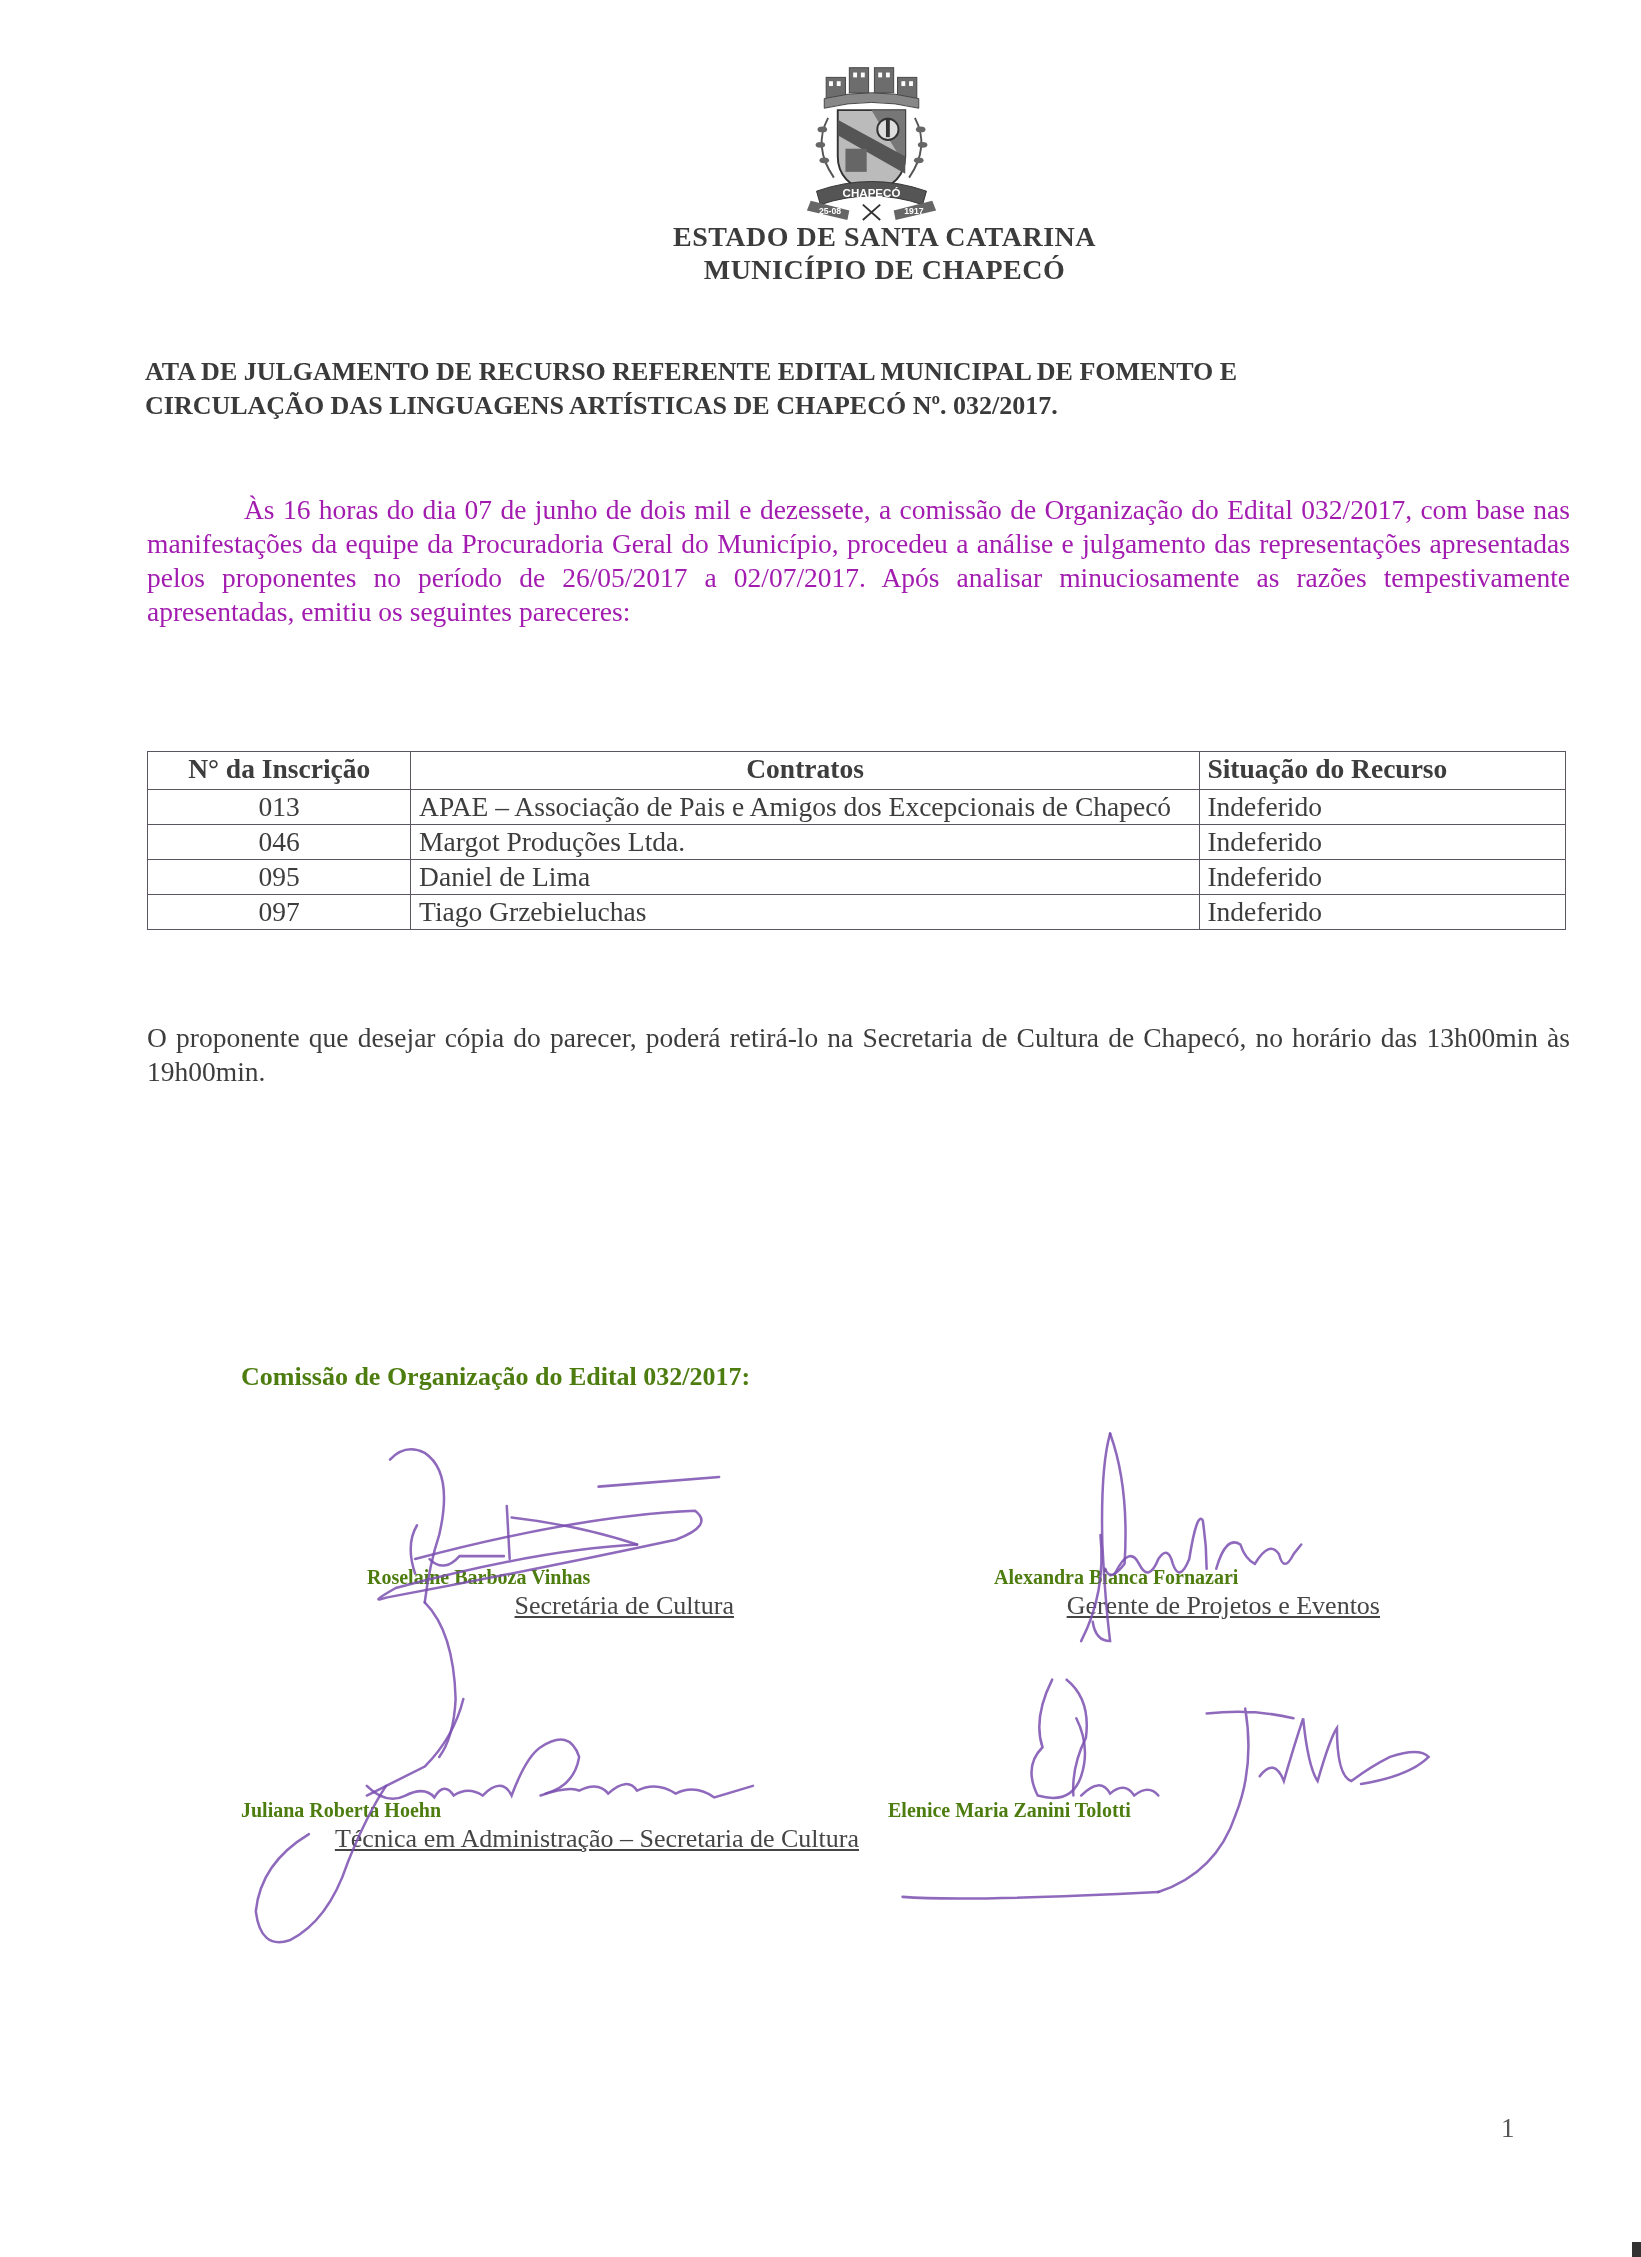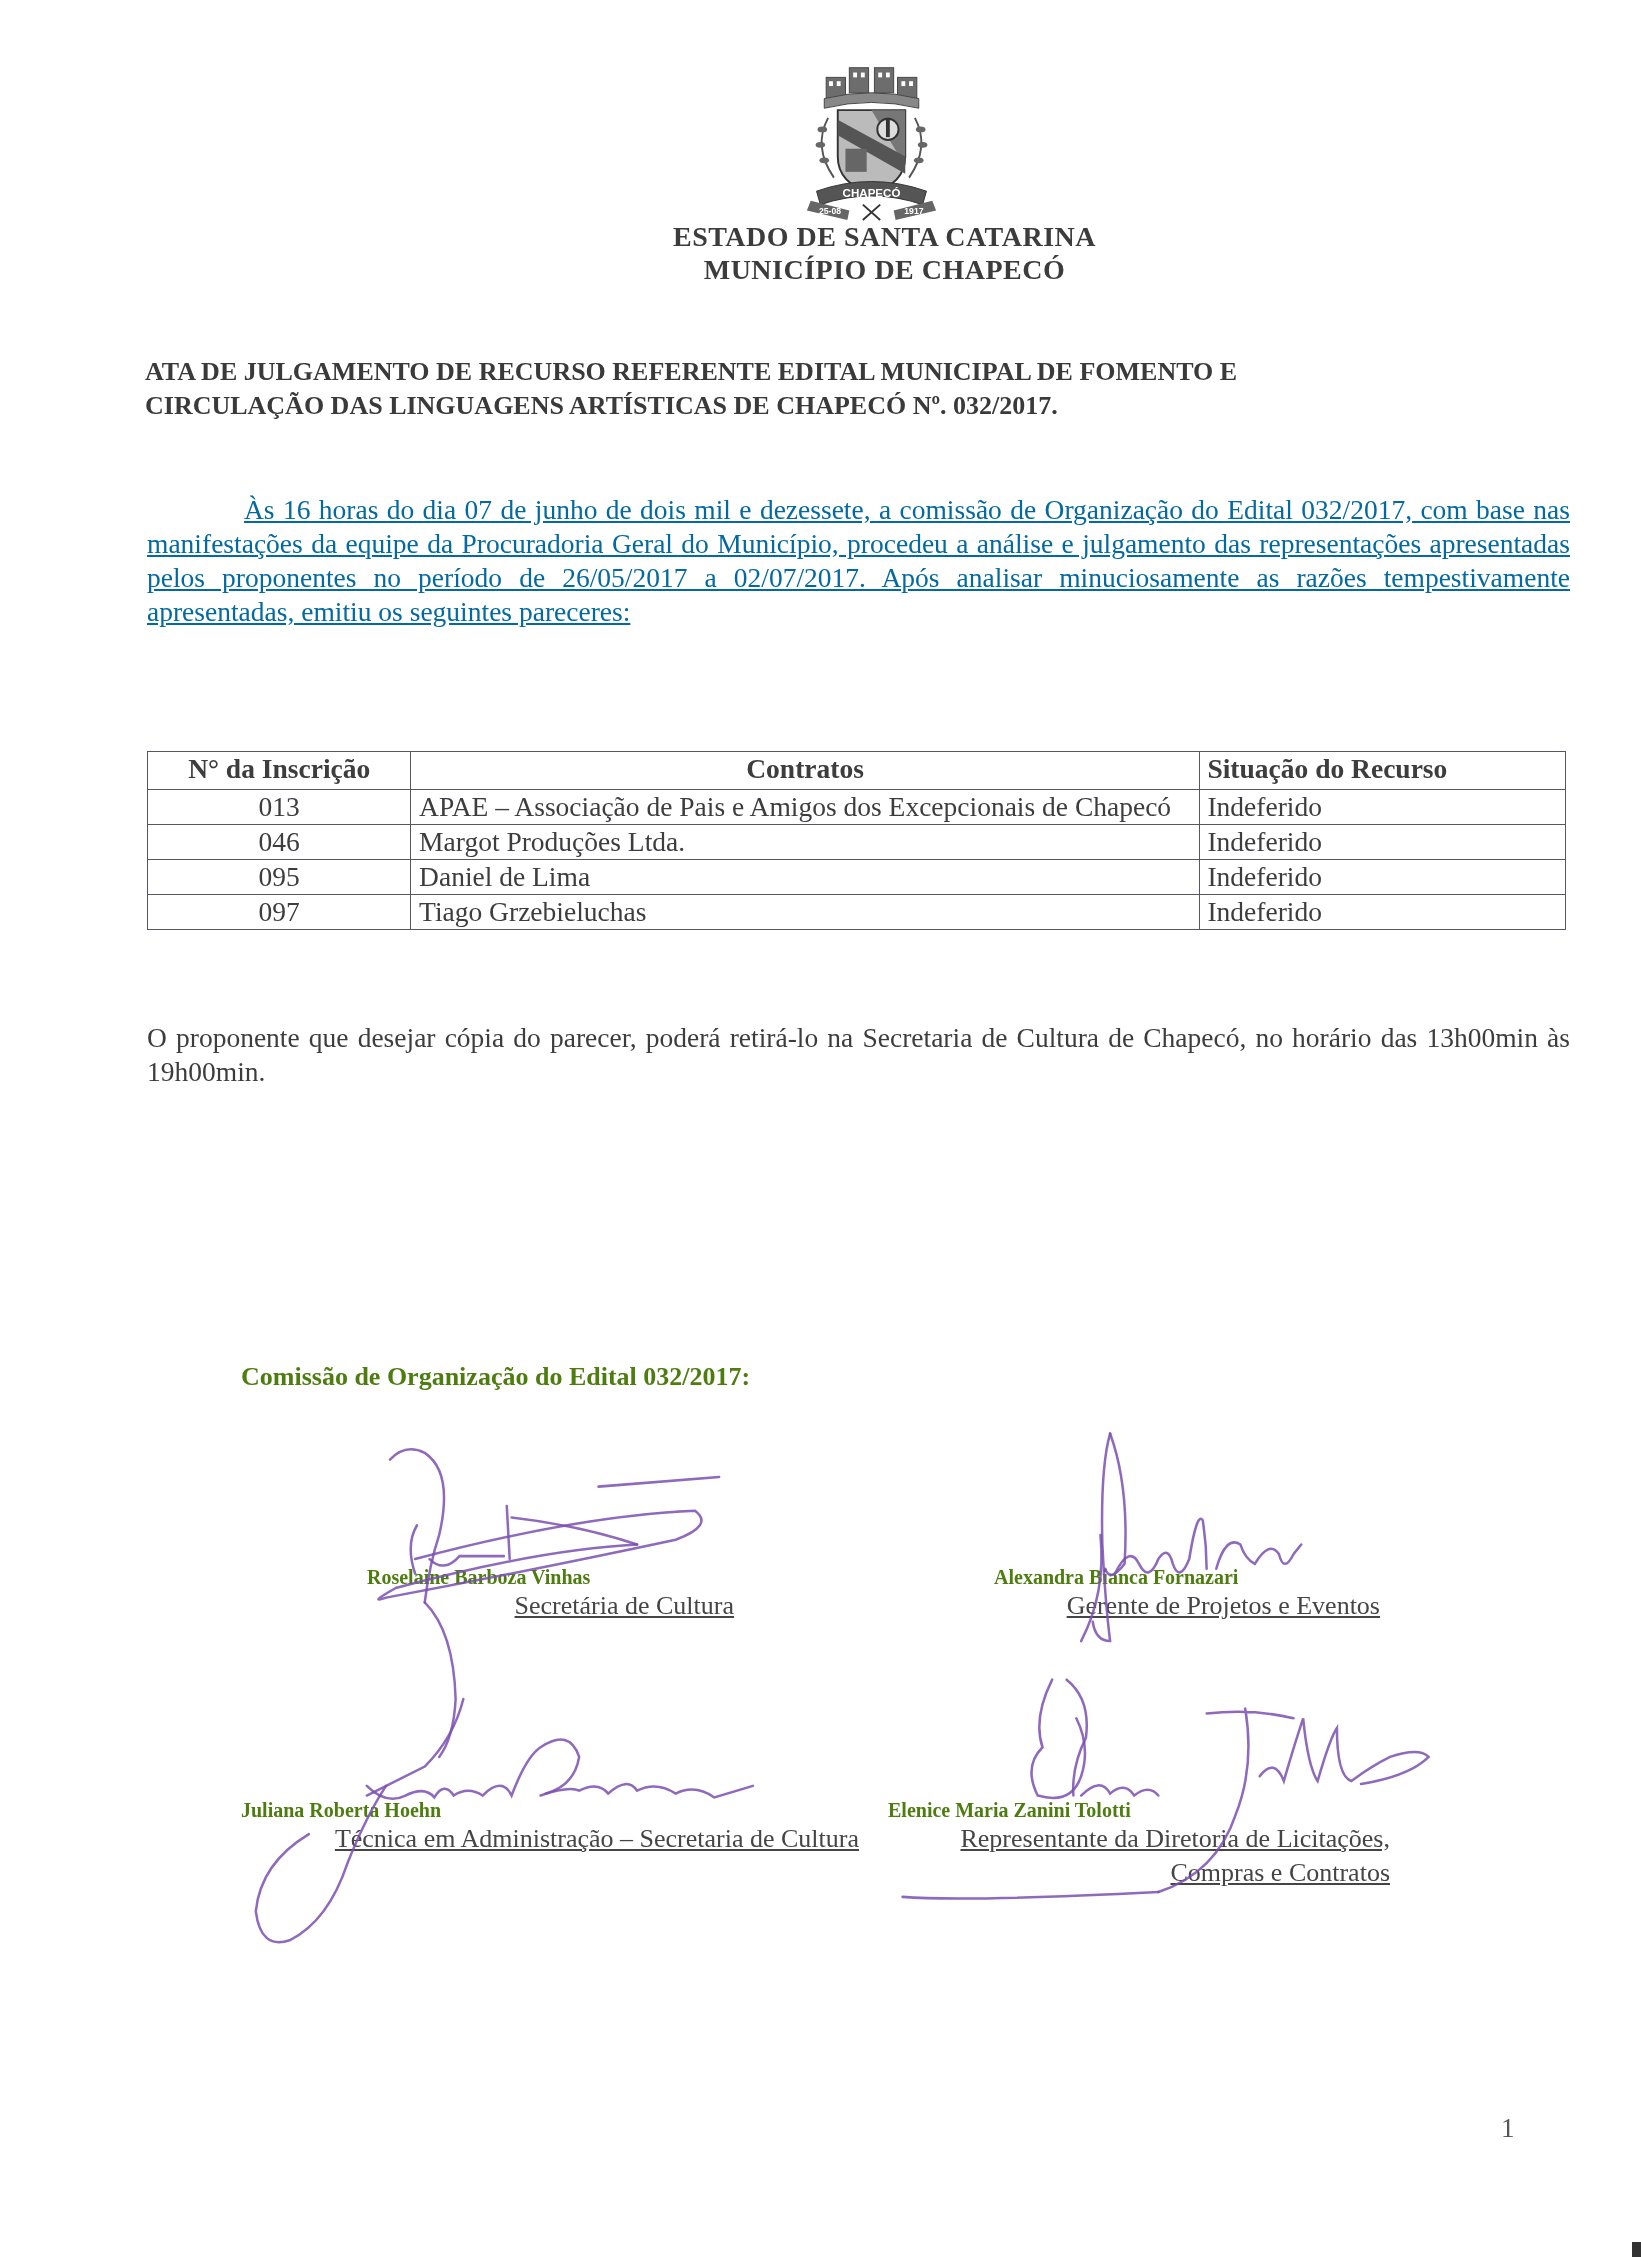--- a/index.html
+++ b/index.html
@@ -2,21 +2,21 @@
 <html><head>
 <meta charset="utf-8">
 <style>
   html, body { margin: 0; padding: 0; background: #ffffff; }
   body { width: 1641px; height: 2257px; position: relative; overflow: hidden;
          font-family: "Liberation Serif", "DejaVu Serif", serif; color: #3a3a3a; }
   .abs { position: absolute; }
   .crest { left: 799px; top: 60px; width: 145px; height: 162px; }
   .head-line { left: 0; width: 1769px; text-align: center; font-weight: bold; font-size: 28px; letter-spacing: 0.5px; color: #3c3c3c; }
   .title { left: 145px; width: 1439px; text-align: left; font-weight: bold; font-size: 26px; line-height: 34px; color: #3a3a3a; }
-  .para { left: 147px; width: 1423px; font-size: 27.5px; line-height: 34px; text-align: justify; text-align-last: left; color: #0369a1; text-decoration: underline; }
+  .para { left: 147px; width: 1423px; font-size: 27.5px; line-height: 34px; text-align: justify; text-align-last: left; color: #a21caf; }
   .para .indent { display: inline-block; width: 97px; }
   table.results { position: absolute; left: 147px; top: 751px; width: 1419px; border-collapse: collapse;
                   font-size: 27.5px; color: #3d3d3d; }
   table.results td, table.results th { border: 1.5px solid #5a5560; padding: 0 7.7px; vertical-align: top; line-height: 34px; }
   table.results th { font-weight: bold; height: 37px; }
   .c1 { width: 247px; text-align: center; }
   .c2 { width: 772px; text-align: left; }
   .c3 { text-align: left; }
   .note { left: 147px; width: 1423px; font-size: 27.5px; line-height: 34px; text-align: justify; text-align-last: left; color: #3d3d3d; }
   .commission { left: 241px; top: 1362px; font-weight: bold; font-size: 26px; color: #4d7c0f; }
@@ -132,21 +132,20 @@
 <div class="abs" style="left:994px; top:1566px; width:386px;">
   <div class="sig-name">Alexandra Bianca Fornazari</div>
   <div class="sig-role">Gerente de Projetos e Eventos</div>
 </div>
 <div class="abs" style="left:241px; top:1799px; width:618px;">
   <div class="sig-name">Juliana Roberta Hoehn</div>
   <div class="sig-role">Técnica em Administração – Secretaria de Cultura</div>
 </div>
 <div class="abs" style="left:888px; top:1799px; width:502px;">
   <div class="sig-name">Elenice Maria Zanini Tolotti</div>
-  <div class="sig-role">Representante da Diretoria de Licitações, Compras e Contratos</div>
 </div>
 
 <svg class="ink" width="1641" height="2257" viewBox="0 0 1700 2338">
   <g>
     <path d="M404 1512 Q420 1495 440 1505 Q470 1525 455 1590 Q445 1620 440 1660"></path>
     <path d="M432 1580 Q420 1600 430 1630"></path>
     <path d="M430 1615 Q600 1570 720 1565 Q740 1580 700 1595 Q560 1625 400 1655 Q380 1662 410 1645 Q560 1605 660 1600"></path>
     <path d="M445 1615 Q460 1630 476 1612 L522 1612 M525 1560 L528 1615"></path>
     <path d="M530 1572 Q600 1580 660 1600"></path>
     <path d="M440 1660 Q470 1690 472 1760 Q470 1800 455 1820"></path>

